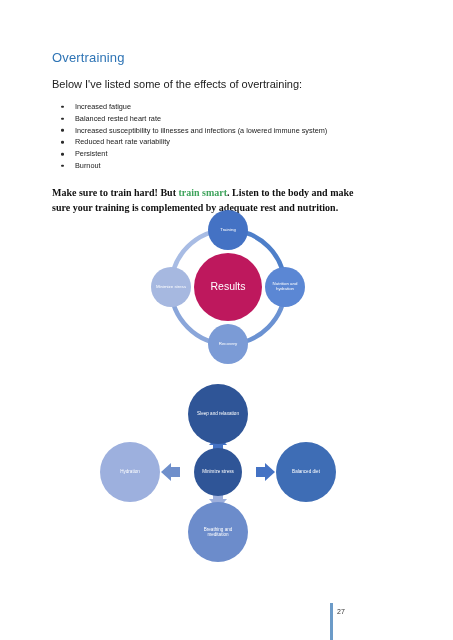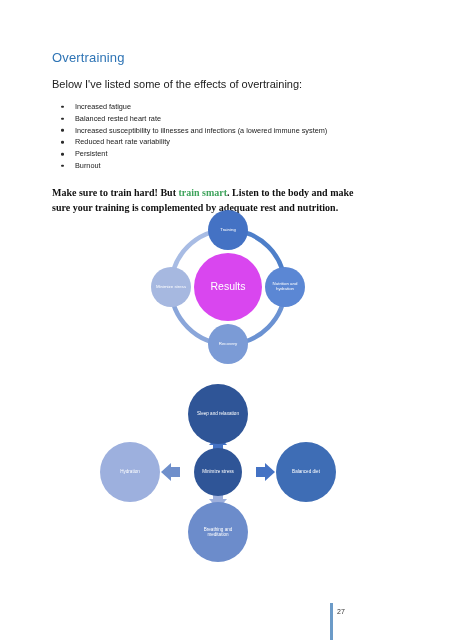--- a/index.html
+++ b/index.html
@@ -161,21 +161,21 @@
 
         <path id="arc-tl" d="M 53 75 A 57 57 0 0 1 110 18" stroke="#A8BCE4" stroke-width="4.6"></path>
       </g>
 
       <polygon points="167,68 173,76 161,76" fill="#4E7FC9" transform="rotate(12 167 75)"></polygon>
       <polygon points="110,139 104,130 116,130" fill="#6B92D2" transform="rotate(-12 110 132)"></polygon>
       <polygon points="53,82 47,74 59,74" fill="#8AA6DA" transform="rotate(12 53 75)"></polygon>
       <polygon points="110,11 116,20 104,20" fill="#A8BCE4" transform="rotate(-12 110 18)"></polygon>
     </svg>
 
-    <div class="node center-big" style="left:76px; top:41px; width:68px; height:68px; background:#d946ef;">
+    <div class="node center-big" style="left:76px; top:41px; width:68px; height:68px; background:#be185d;">
       <span>Results</span>
     </div>
 
     <div class="node small" style="left:90px; top:-2px; width:40px; height:40px; background:#4472C4;">
       <span>Training</span>
     </div>
 
     <div class="node small" style="left:147px; top:55px; width:40px; height:40px; background:#5B87D4; padding:0 3px;">
       <span>Nutrition and hydration</span>
     </div>

